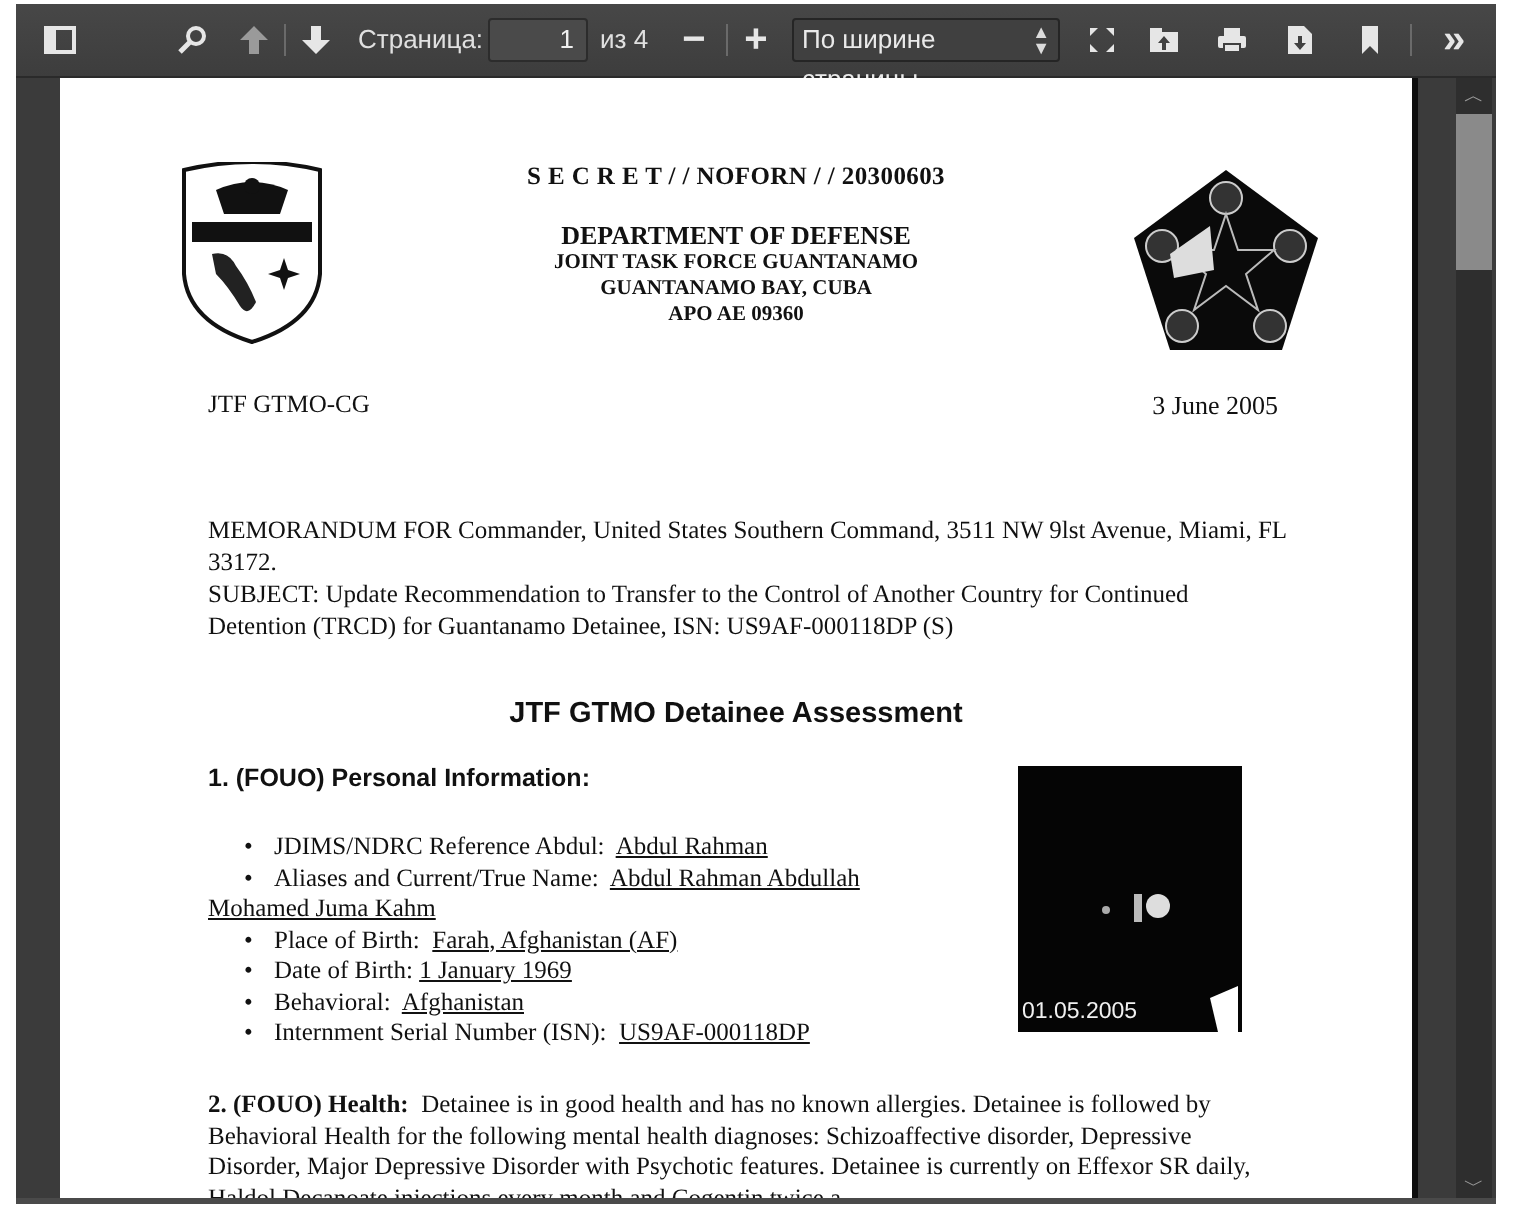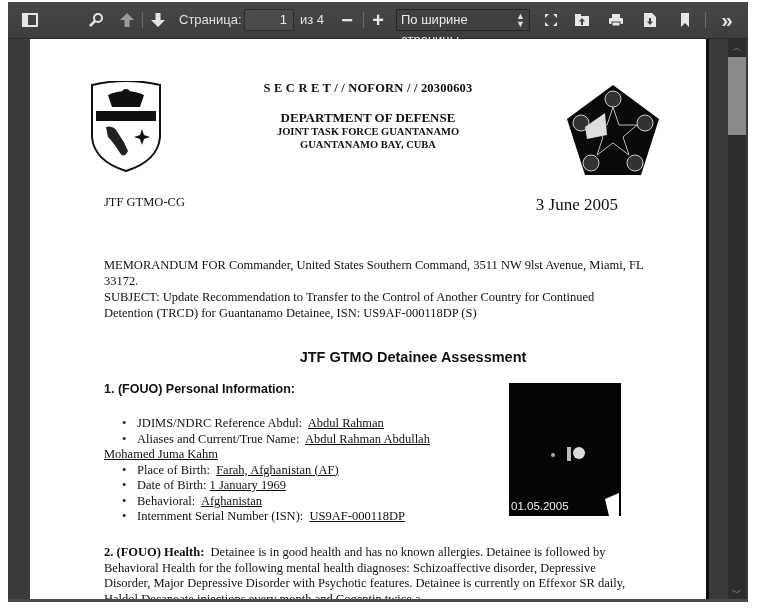--- a/index.html
+++ b/index.html
@@ -20,24 +20,24 @@
   .sb-up { top:0; } .sb-down { bottom:0; }
   .sb-thumb { position:absolute; left:0; top:18px; width:18px; height:78px; background:#8a8a8a; }
   .win-bottom { position:absolute; left:8px; top:599px; width:740px; height:3px; background:#4a4a4a; }
 
   .p-abs { position:absolute; }
   .classif { left:0; width:676px; top:42px; text-align:center; font-weight:bold; font-size:12.5px; letter-spacing:0.2px; }
   .dept { left:0; width:676px; top:71px; text-align:center; font-weight:bold; font-size:13px; }
   .sub1, .sub2, .sub3 { left:0; width:676px; text-align:center; font-weight:bold; font-size:10.5px; }
   .sub1 { top:87px; } .sub2 { top:100px; } .sub3 { top:113px; }
   .office { left:74px; top:156px; font-size:12.5px; }
-  .date { right:88px; top:156px; font-size:17px; }
+  .date { right:67px; top:156px; font-size:13px; }
   .memo { left:74px; top:218px; width:540px; font-size:12.5px; line-height:16px; }
   .subject { left:74px; top:250px; width:540px; font-size:12.5px; line-height:16px; }
-  .heading { left:0; width:676px; top:310px; text-align:center; font-family:"Liberation Sans", sans-serif; font-weight:bold; font-size:14.5px;margin-left:45px; }
+  .heading { left:0; width:676px; top:310px; text-align:center; font-family:"Liberation Sans", sans-serif; font-weight:bold; font-size:14.5px; }
   .sec1 { left:74px; top:343px; font-family:"Liberation Sans", sans-serif; font-weight:bold; font-size:12.5px; }
   .bullets { left:92px; top:377px; width:400px; font-size:12.5px; line-height:15.5px; }
   .bullets .row { position:relative; padding-left:15px; }
   .bullets .row.cont { padding-left:0; margin-left:-18px; }
   .bullets .dot { position:absolute; left:0; top:0; }
   .u { text-decoration:underline; }
   .photo { left:479px; top:344px; width:112px; height:133px; background:#050505; }
   .photo .ts { position:absolute; left:2px; bottom:4px; color:#f0f0f0; font-family:"Liberation Sans", sans-serif; font-size:11.5px; }
   .health { left:74px; top:506px; width:540px; font-size:12.5px; line-height:15.5px; }
   .health b { font-family:Liberation Serif, serif; }
@@ -124,20 +124,21 @@
         <path d="M20 14 Q38 6 56 14 L52 26 L24 26 Z" fill="#111"></path>
         <circle cx="38" cy="12" r="4" fill="#111"></circle>
         <rect x="8" y="30" width="60" height="10" fill="#111"></rect>
         <path d="M18 46 Q26 44 30 52 Q36 60 40 70 Q36 78 32 72 Q26 62 20 56 Z" fill="#222"></path>
         <path d="M54 48 L56 54 L62 56 L56 58 L54 64 L52 58 L46 56 L52 54 Z" fill="#111"></path>
       </svg>
       <div class="p-abs classif">S E C R E T / / NOFORN / / 20300603</div>
       <div class="p-abs dept">DEPARTMENT OF DEFENSE</div>
       <div class="p-abs sub2">GUANTANAMO BAY, CUBA</div>
       <div class="p-abs sub1">JOINT TASK FORCE GUANTANAMO</div>
+      <div class="p-abs sub3">APO AE 09360</div>
       <svg class="p-abs seal-r" viewBox="0 0 96 94">
         <path d="M48 2 L94 36 L76 92 L20 92 L2 36 Z" fill="#0a0a0a"></path>
         <circle cx="48" cy="16" r="8" fill="#333" stroke="#ccc" stroke-width="1"></circle>
         <circle cx="16" cy="40" r="8" fill="#333" stroke="#ccc" stroke-width="1"></circle>
         <circle cx="80" cy="40" r="8" fill="#333" stroke="#ccc" stroke-width="1"></circle>
         <circle cx="26" cy="80" r="8" fill="#333" stroke="#ccc" stroke-width="1"></circle>
         <circle cx="70" cy="80" r="8" fill="#333" stroke="#ccc" stroke-width="1"></circle>
         <path d="M48 24 L54 42 L72 42 L58 54 L64 72 L48 60 L32 72 L38 54 L24 42 L42 42 Z" fill="none" stroke="#bbb" stroke-width="1"></path>
         <path d="M20 44 L40 30 L42 52 L22 56 Z" fill="#ddd"></path>
       </svg>

